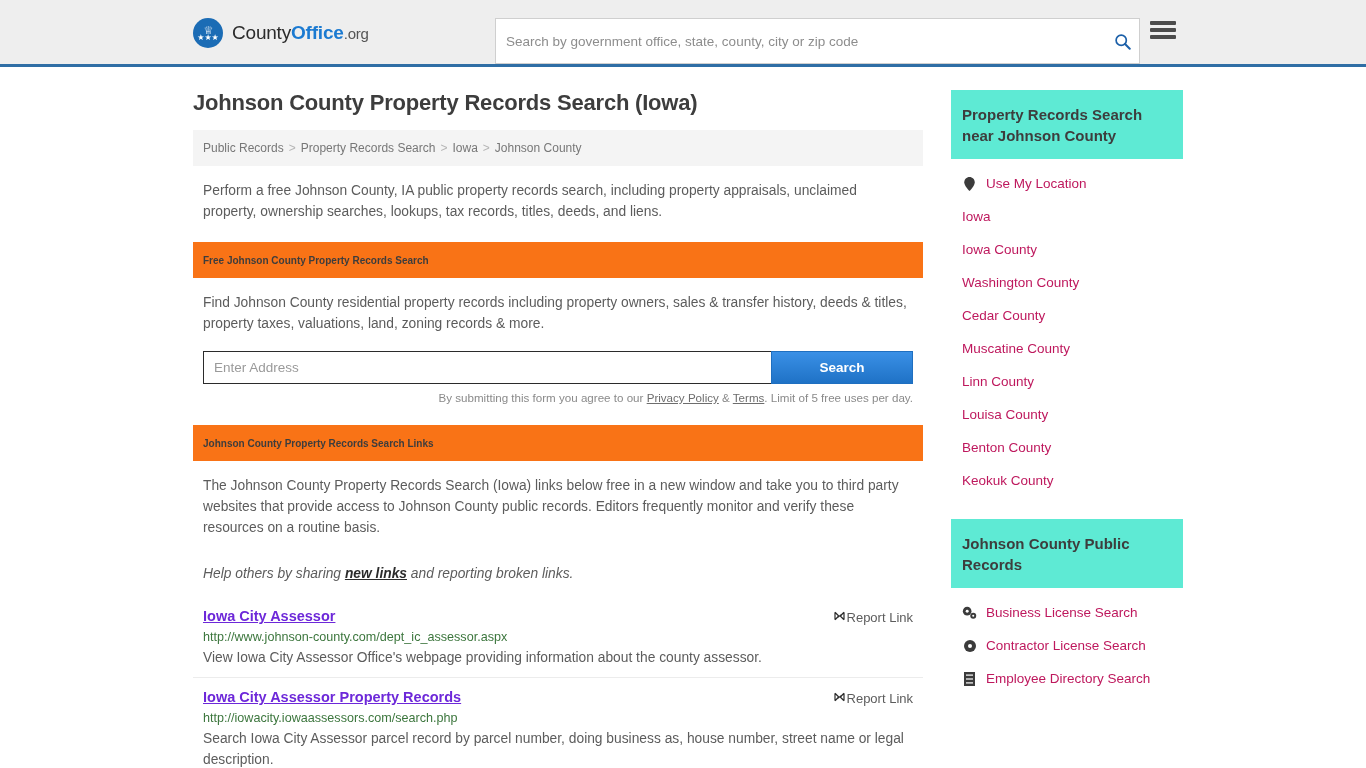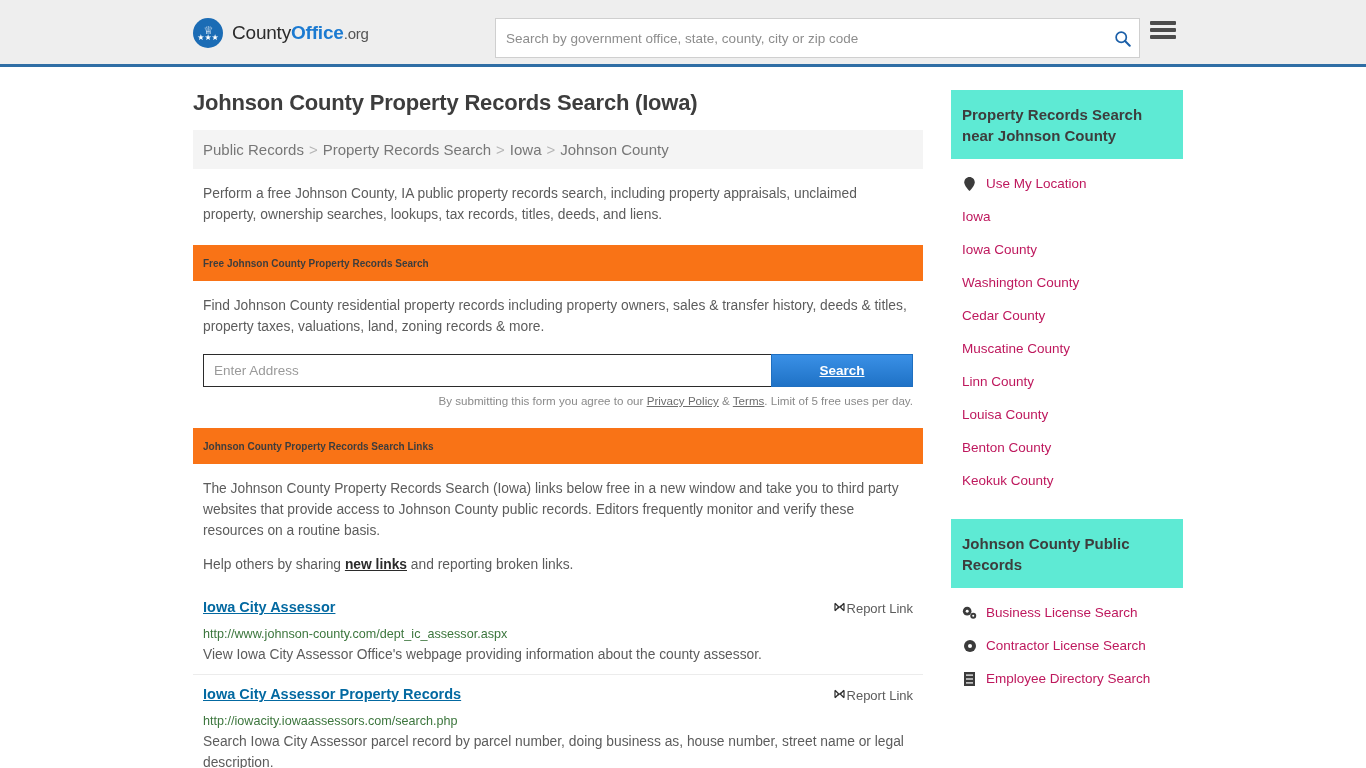--- a/index.html
+++ b/index.html
@@ -63,21 +63,21 @@
   }
   #brand-text .c1 { color: #2b2b2b; }
   #brand-text .c2 { color: #1b7ad1; font-weight: bold; }
   #brand-text .c3 { color: #555555; font-size: 15px; }
 
   #header-search {
     position: absolute;
     left: 495px;
     top: 18px;
     width: 645px;
-    height: 40px;
+    height: 46px;
     background: #ffffff;
     border: 1px solid #cfcfcf;
     display: flex;
     align-items: center;
   }
   #header-search-input {
     flex: 1;
     border: none;
     outline: none;
     height: 26px;
@@ -141,21 +141,21 @@
   .panel-head {
     background: #f97316;
     padding: 13px 10px 12px 10px;
     font-size: 10px;
     font-weight: bold;
     color: #3d3d3d;
   }
   #breadcrumb {
     background: #f4f4f4;
     padding: 11px 10px;
-    font-size: 15px;
+    font-size: 12px;
     color: #777777;
   }
   #breadcrumb a {
     color: #777777;
     text-decoration: none;
   }
   #breadcrumb .sep { color: #b5b5b5; margin: 0 5px; }
 
   .body-text {
     font-size: 13.8px;
@@ -185,21 +185,20 @@
   #address-submit {
     width: 142px;
     height: 33px;
     border: 1px solid #1f6fc0;
     background: linear-gradient(to bottom, #3a90e6 0%, #1f72c6 100%);
     color: #ffffff;
     font-size: 13.5px;
     font-weight: bold;
     font-family: "Liberation Sans", sans-serif;
     cursor: pointer;
-    text-decoration: underline;
   }
   #form-disclaimer {
     text-align: right;
     font-size: 11.6px;
     color: #8a8a8a;
     margin: 7px 10px 0 10px;
   }
   #form-disclaimer a { color: #6d6d6d; text-decoration: underline; }
 
   
@@ -209,38 +208,38 @@
   }
   .result-item:first-of-type { border-top: none; }
   .result-head {
     display: flex;
     align-items: flex-start;
     justify-content: space-between;
   }
   .result-title {
     font-size: 14.5px;
     font-weight: bold;
-    color: #0369a1;
+    color: #6d28d9;
     text-decoration: underline;
     cursor: pointer;
   }
   .report-link {
     display: flex;
     align-items: center;
     gap: 0;
     font-size: 13px;
     color: #5c5c5c;
     cursor: pointer;
     white-space: nowrap;
     margin-top: 2px;
   }
   .result-url {
     font-size: 12.6px;
     color: #3c763d;
-    margin-top: 11px;
+    margin-top: 5px;
     word-break: break-all;
   }
   .result-desc {
     font-size: 13.8px;
     line-height: 21px;
     color: #5c5c5c;
     margin-top: 3px;
   }
 
   
@@ -330,21 +329,21 @@
         </div>
 
         <div id="form-disclaimer">
           <span>By submitting this form you agree to our </span><a>Privacy Policy</a><span> &amp; </span><a>Terms</a><span>. Limit of 5 free uses per day.</span>
         </div>
       </div>
 
       <div style="margin-top:21px;">
         <div class="panel-head">Johnson County Property Records Search Links</div>
         <p class="body-text">The Johnson County Property Records Search (Iowa) links below free in a new window and take you to third party websites that provide access to Johnson County public records. Editors frequently monitor and verify these resources on a routine basis.</p>
-        <p class="body-text" style="margin-top:13px;">
+        <p class="body-text" style="margin-top:25px;font-style:italic;">
           <span>Help others by sharing </span><a style="color:#2b2b2b;text-decoration:underline;font-weight:bold;">new links</a><span> and reporting broken links.</span>
         </p>
 
         <div style="margin-top:13px;">
 
           <div class="result-item">
             <div class="result-head">
               <a class="result-title">Iowa City Assessor</a>
               <span class="report-link">
                 <svg width="15" height="15" viewBox="0 0 20 20">

